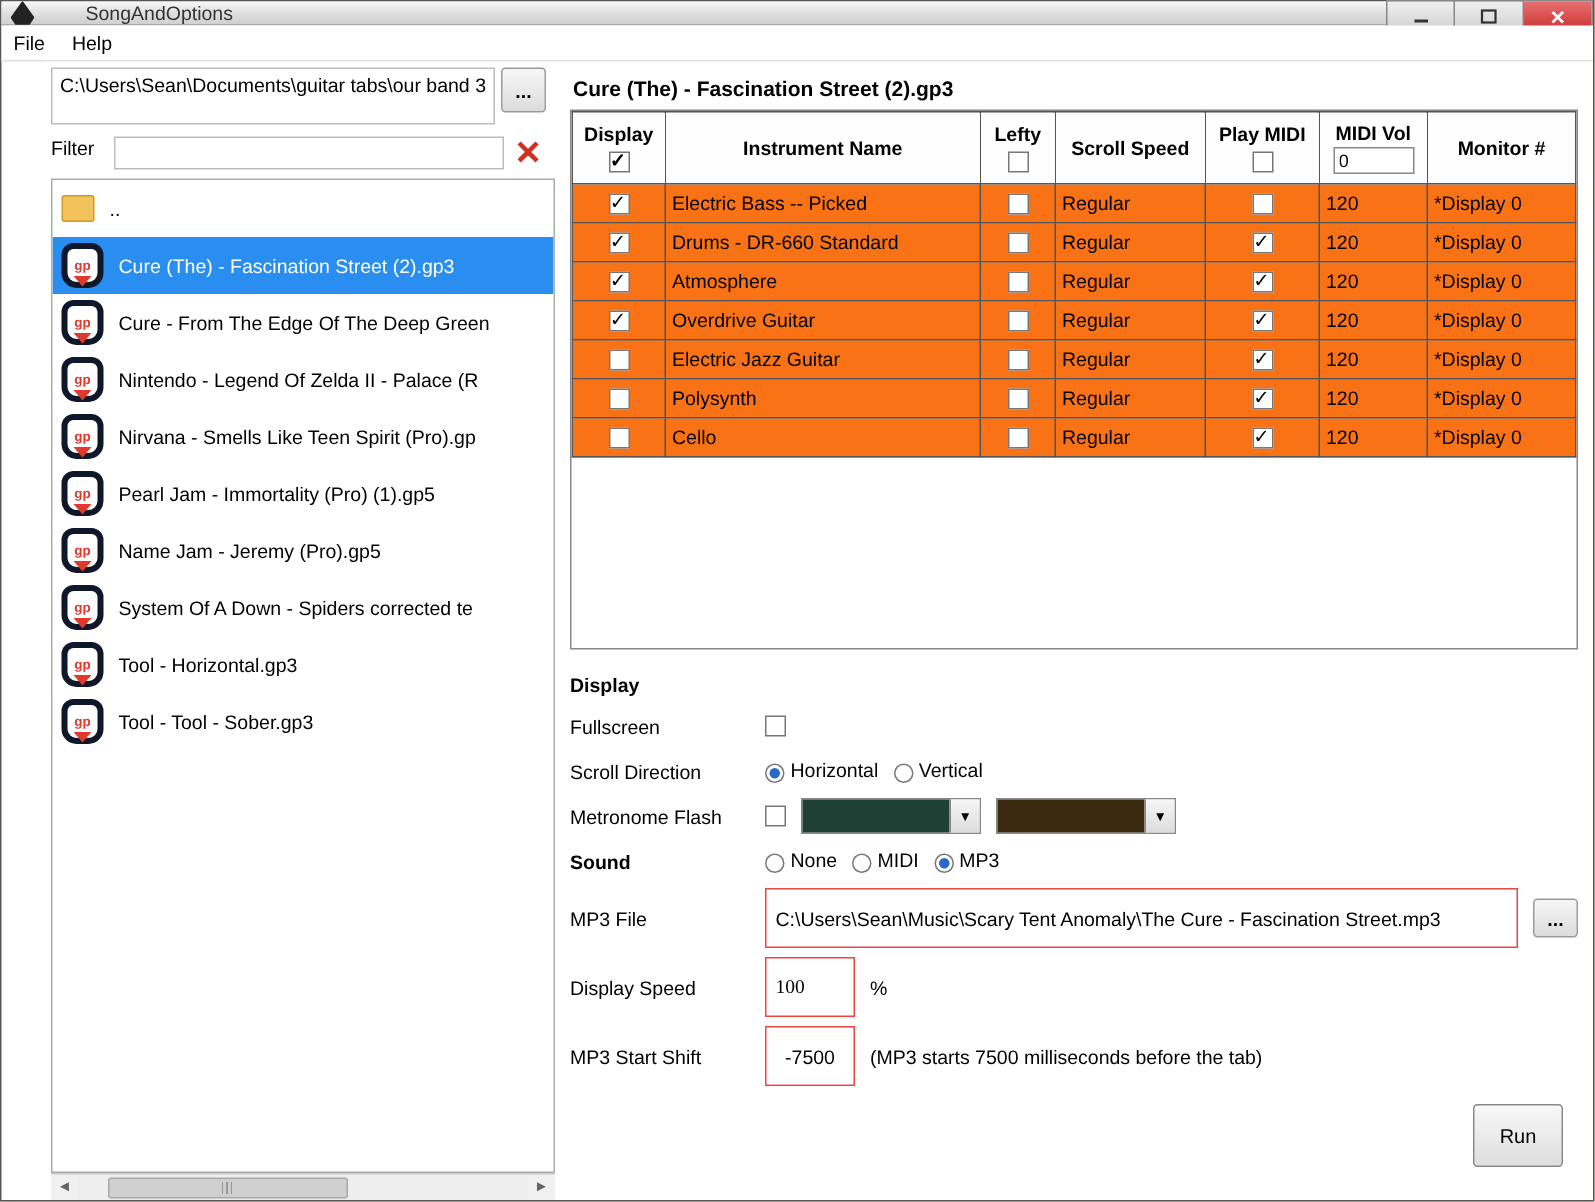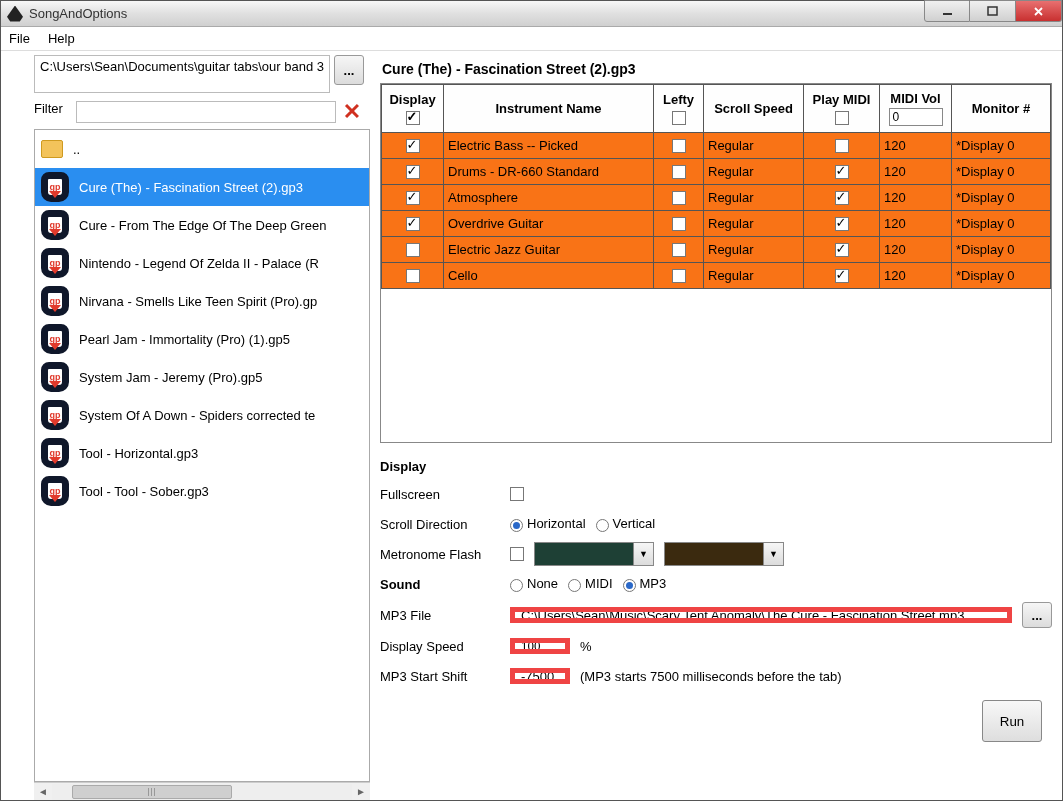--- a/index.html
+++ b/index.html
@@ -14,26 +14,27 @@
     width: 1063px;
     height: 801px;
     background: #fff;
     display: flex;
     flex-direction: column;
     border: 1px solid #555;
     box-shadow: 0 0 10px rgba(0,0,0,0.5);
   }
   
   .titlebar {
-    height: 26px;
+    height: 16px;
     background: linear-gradient(to bottom, #f8f8f8, #e0e0e0 50%, #d0d0d0);
     display: flex;
     align-items: center;
     padding-left: 6px;
     border-bottom: 1px solid #aaa;
+    gap: 28px;
   }
   .titlebar .appicon {
     width: 16px; height: 16px;
     margin-right: 6px;
     background: #222;
     clip-path: polygon(50% 0, 100% 70%, 80% 100%, 20% 100%, 0 70%);
   }
   .titlebar .title { flex: 1; color: #333; font-size: 13px; }
   .winbtns { display: flex; height: 100%; }
   .winbtn {
@@ -128,21 +129,21 @@
     white-space:nowrap;
     overflow:hidden;
     cursor:default;
   }
   .filerow.selected { background:#2a8ef0; color:#fff; }
   .filerow.up .foldericon {
     width:22px;height:18px;background:#f3c35b;border:1px solid #cf9a20;border-radius:2px;
   }
   .gpicon {
     width:28px;height:30px;
-    border:7px solid #0f172a;
+    border:4px solid #0f172a;
     border-radius:8px 8px 10px 10px;
     background:#fff;
     display:flex;align-items:center;justify-content:center;
     color:#e13a2c; font-size:9px; font-weight:bold;
     position:relative;
     text-align:center;
   }
   .gpicon::after{
     content:"";
     position:absolute; bottom:-3px; left:50%; transform:translateX(-50%);
@@ -197,21 +198,21 @@
   .section h3{font-size:13px;font-weight:bold;margin:4px 0 8px 0;}
   .formrow{display:flex;align-items:center;gap:10px;margin:6px 0;min-height:24px;}
   .formrow .lbl{width:120px;}
   .radio{width:13px;height:13px;border:1px solid #777;border-radius:50%;display:inline-block;vertical-align:middle;margin-right:4px;position:relative;}
   .radio.checked::after{content:"";position:absolute;left:2px;top:2px;width:7px;height:7px;border-radius:50%;background:#2a68c8;}
   .colorpick{
     width:120px;height:24px;border:1px solid #888;display:flex;
   }
   .colorpick .swatch{flex:1;}
   .colorpick .carrot{width:20px;border-left:1px solid #888;background:linear-gradient(#f6f6f6,#dcdcdc);display:flex;align-items:center;justify-content:center;font-size:9px;}
-  .textinput{border:5px solid #ef4444;height:16px;padding:2px 6px;font-size:13px;}
+  .textinput{border:1px solid #ef4444;height:40px;padding:2px 6px;font-size:13px;}
   .runrow{display:flex;justify-content:flex-end;padding:6px 10px 8px 0;}
   .runbtn{
     width:60px;height:42px;border:1px solid #888;border-radius:3px;
     background:linear-gradient(#f8f8f8,#dedede);
   }
 </style>
 </head>
 <body>
 
 <div class="window">
@@ -276,21 +277,21 @@
           <div class="filerow">
             <div class="gpicon">gp</div>
             <span>Nirvana - Smells Like Teen Spirit (Pro).gp</span>
           </div>
           <div class="filerow">
             <div class="gpicon">gp</div>
             <span>Pearl Jam - Immortality (Pro) (1).gp5</span>
           </div>
           <div class="filerow">
             <div class="gpicon">gp</div>
-            <span>System Jam - Jeremy (Pro).gp5</span>
+            <span>Name Jam - Jeremy (Pro).gp5</span>
           </div>
           <div class="filerow">
             <div class="gpicon">gp</div>
             <span>System Of A Down - Spiders corrected te</span>
           </div>
           <div class="filerow">
             <div class="gpicon">gp</div>
             <span>Tool - Horizontal.gp3</span>
           </div>
           <div class="filerow">
@@ -385,20 +386,29 @@
                 <td class="center"><span class="chk"></span></td>
                 <td>Electric Jazz Guitar</td>
                 <td class="center"><span class="chk"></span></td>
                 <td>Regular</td>
                 <td class="center"><span class="chk checked"></span></td>
                 <td>120</td>
                 <td>*Display 0</td>
               </tr>
               <tr>
                 <td class="center"><span class="chk"></span></td>
+                <td>Polysynth</td>
+                <td class="center"><span class="chk"></span></td>
+                <td>Regular</td>
+                <td class="center"><span class="chk checked"></span></td>
+                <td>120</td>
+                <td>*Display 0</td>
+              </tr>
+              <tr>
+                <td class="center"><span class="chk"></span></td>
                 <td>Cello</td>
                 <td class="center"><span class="chk"></span></td>
                 <td>Regular</td>
                 <td class="center"><span class="chk checked"></span></td>
                 <td>120</td>
                 <td>*Display 0</td>
               </tr>
             </tbody>
         </table>
       </div>
@@ -438,21 +448,21 @@
           <input class="textinput" style="flex: 1 1 0%;" value="C:\Users\Sean\Music\Scary Tent Anomaly\The Cure - Fascination Street.mp3">
           <div class="ellipsisbtn" style="width:30px;height:26px">...</div>
         </div>
         <div class="formrow">
           <span class="lbl">Display Speed</span>
           <input class="textinput" style="width: 60px; font-family: Liberation Serif, serif;" value="100">
           <span>%</span>
         </div>
         <div class="formrow">
           <span class="lbl">MP3 Start Shift</span>
-          <input class="textinput" style="width: 60px;" value="-7500">
+          <input class="textinput" style="width: 60px; text-align: center;" value="-7500">
           <span>(MP3 starts 7500 milliseconds before the tab)</span>
         </div>
       </div>
 
       <div class="runrow">
         <button class="runbtn">Run</button>
       </div>
     </div>
   </div>
 </div>

